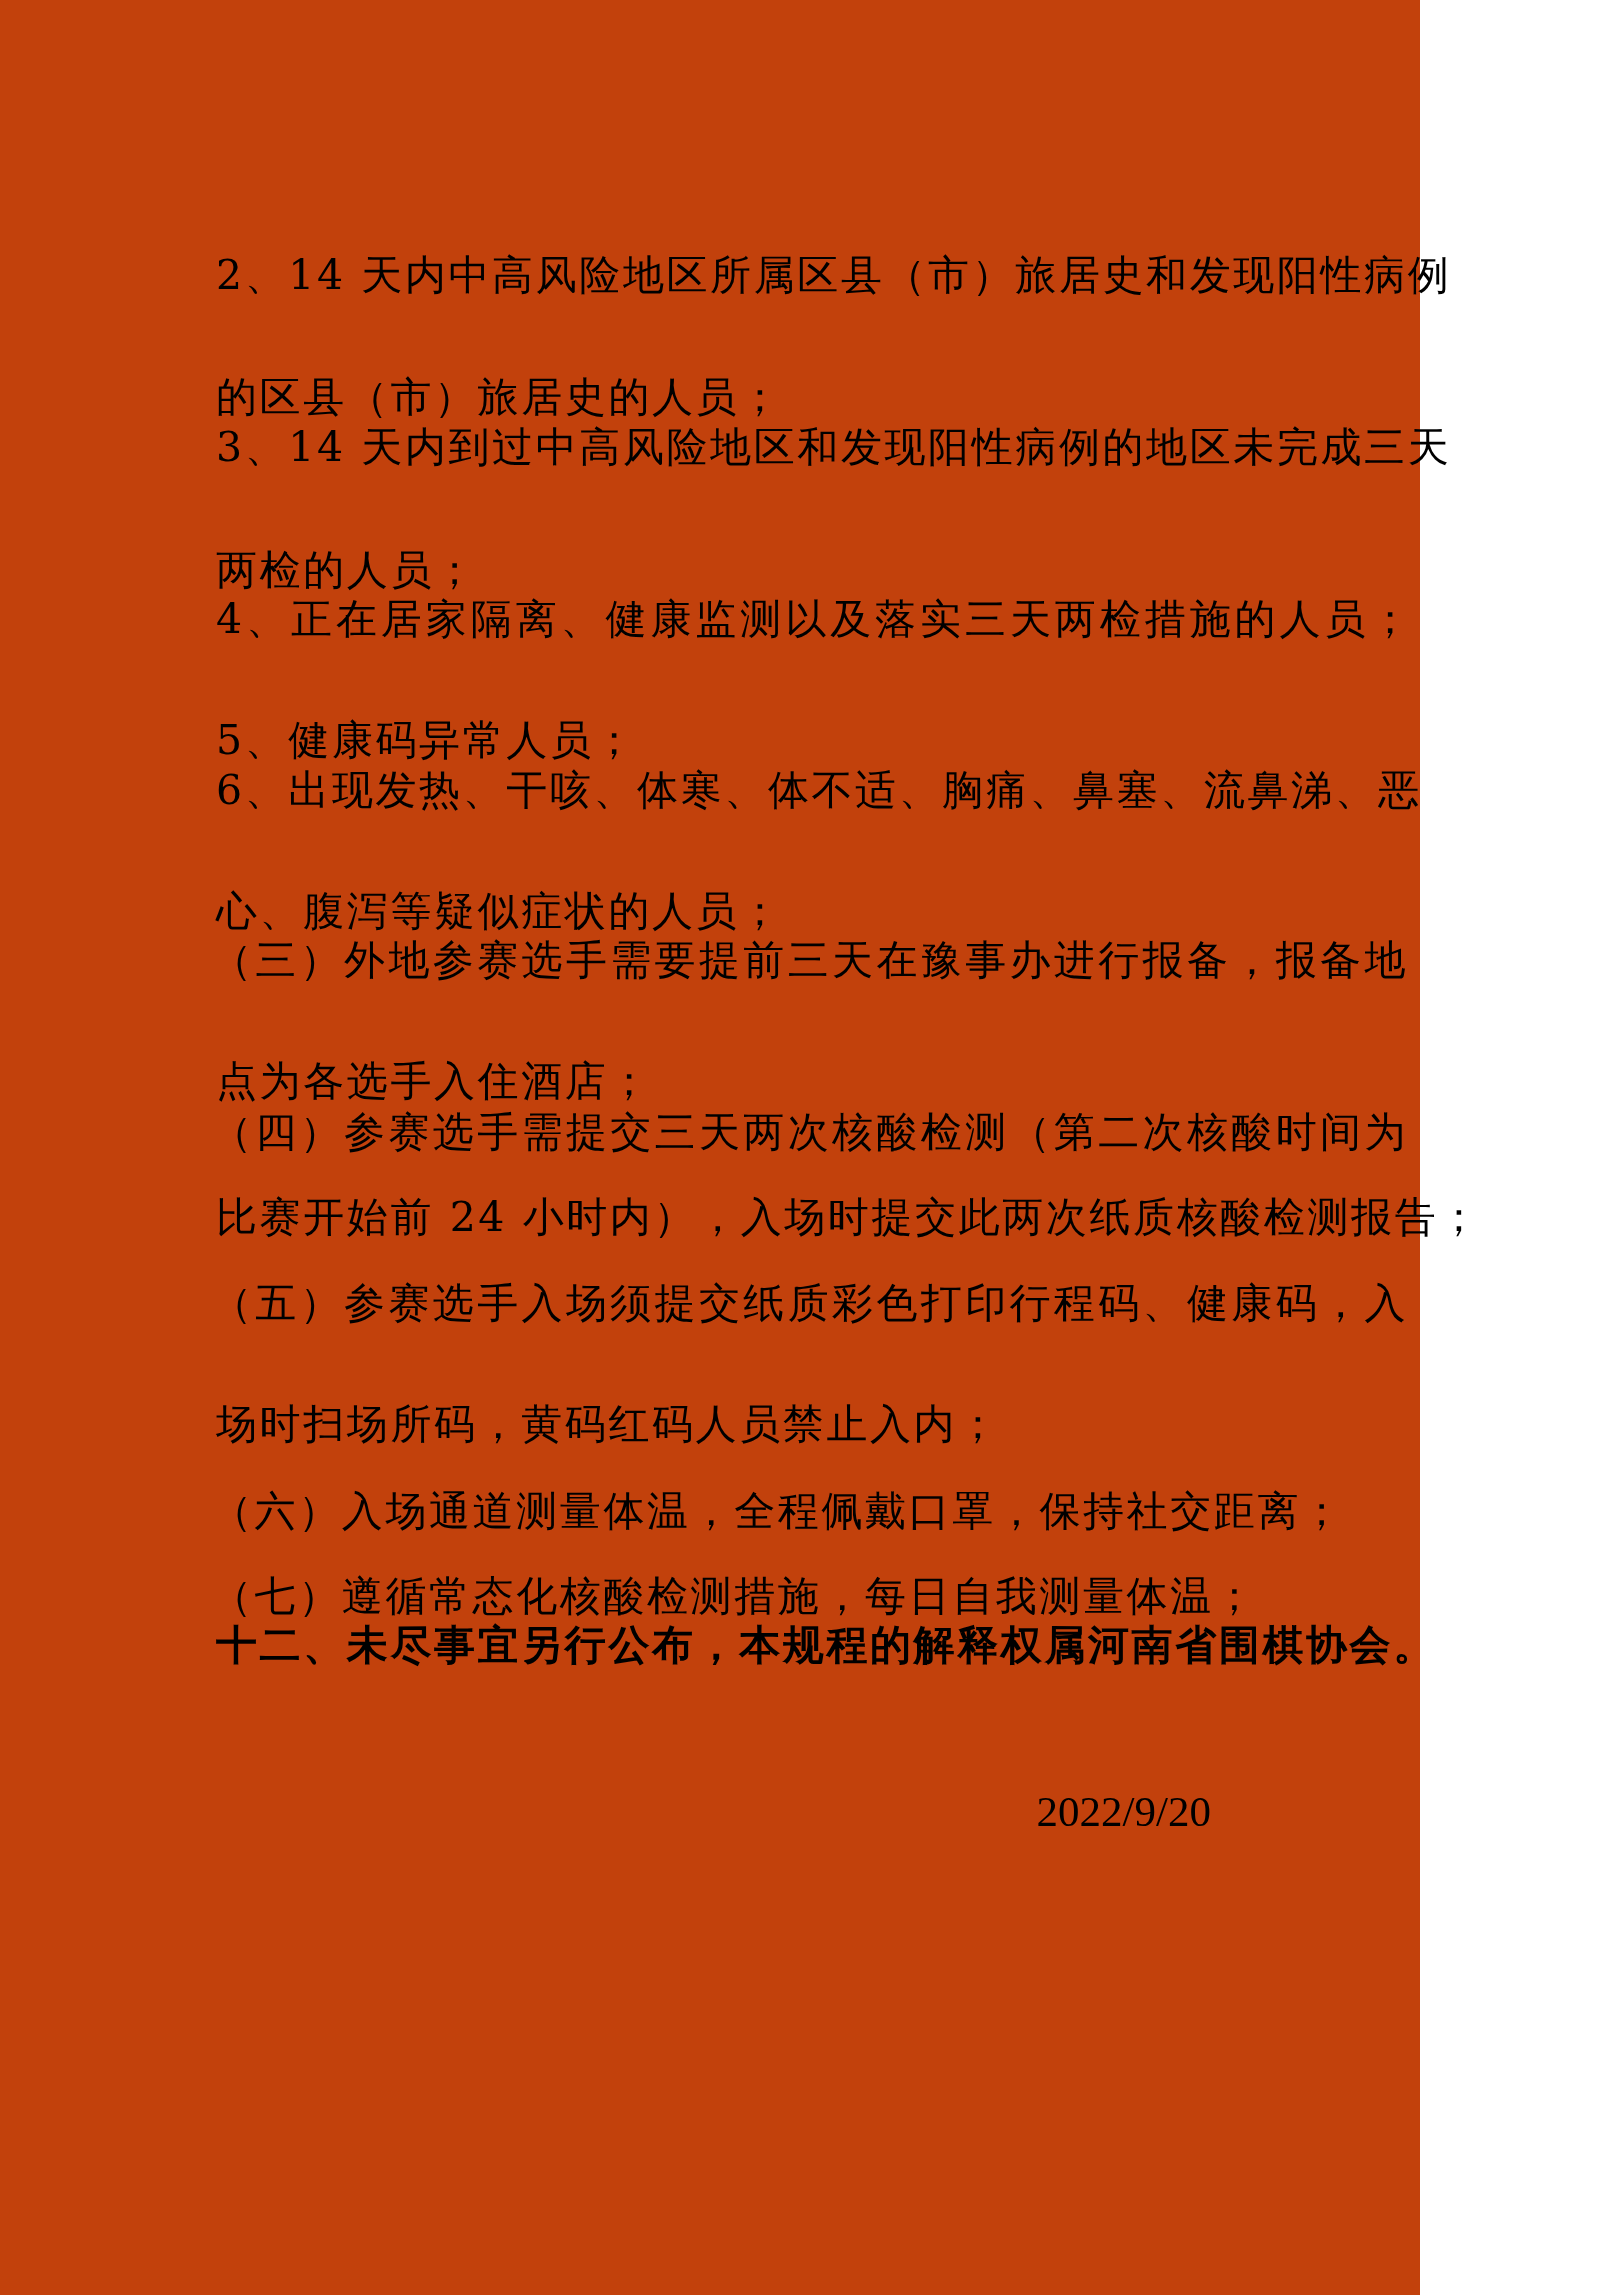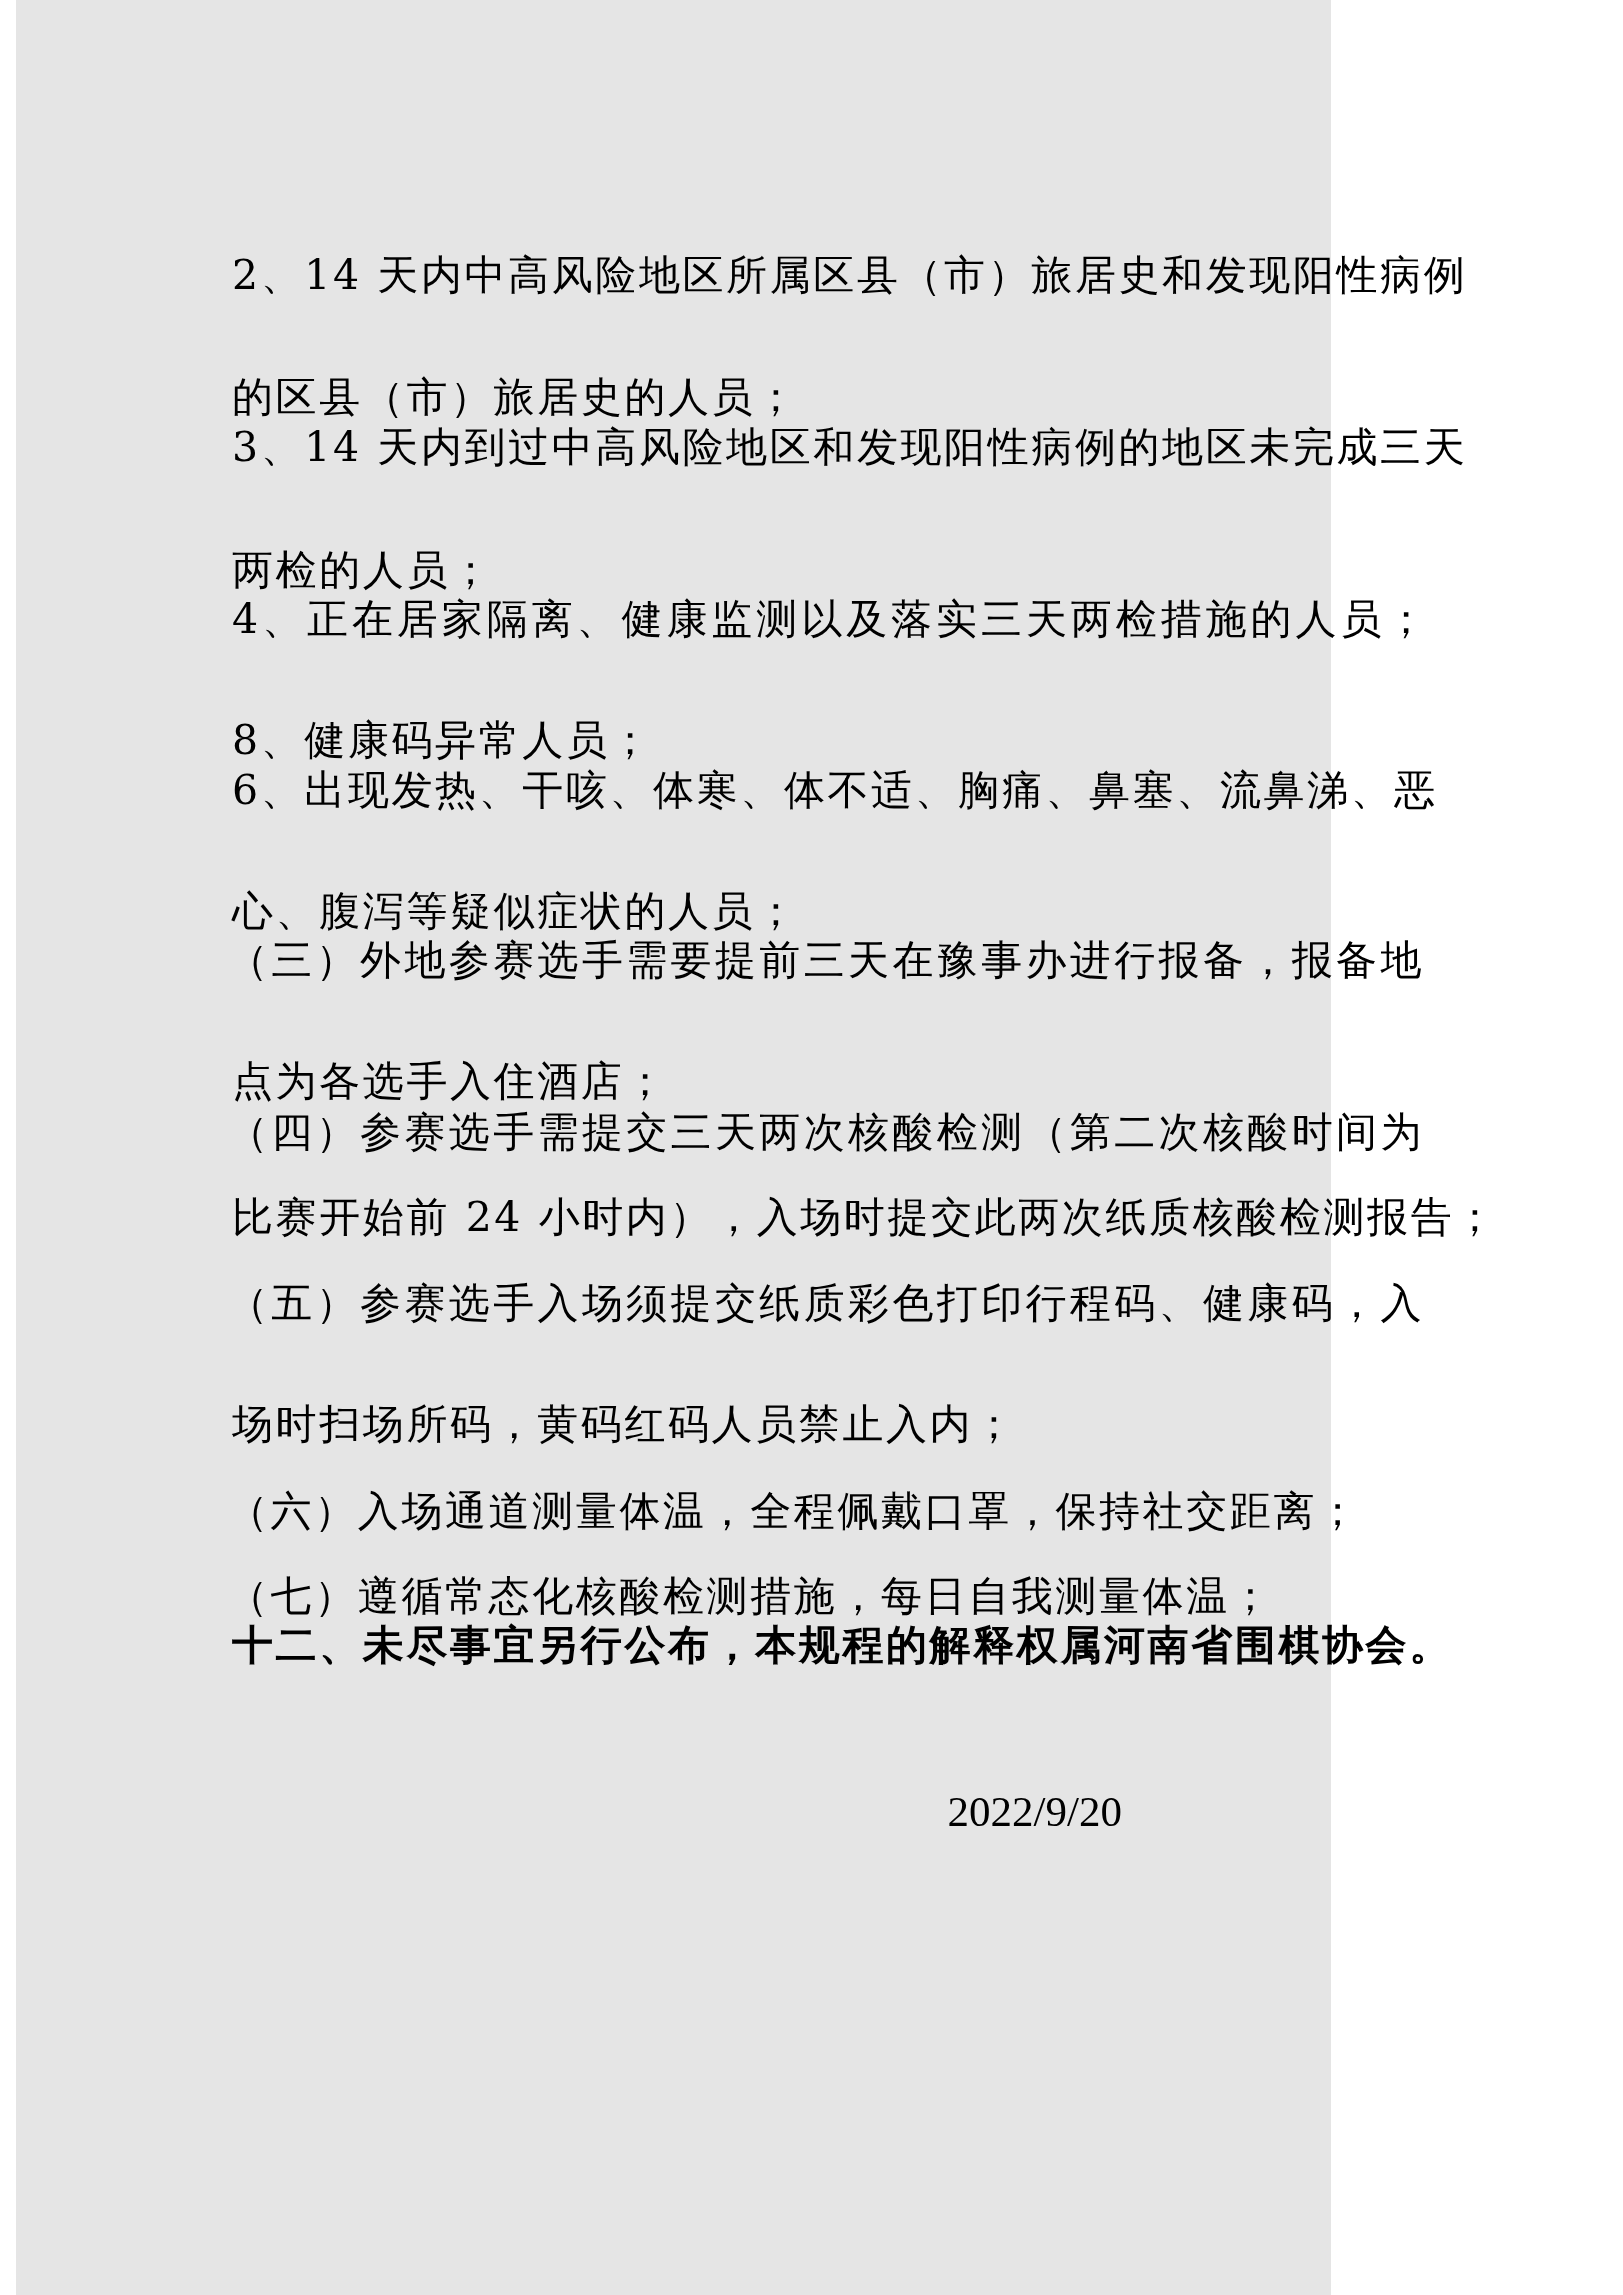--- a/index.html
+++ b/index.html
@@ -1,19 +1,19 @@
 <!DOCTYPE html>
 <html style="font-size:10.5px"><head>
 <meta charset="utf-8">
 <style>
   html, body { margin: 0; padding: 0; background: #ffffff; }
   body { width: 1623px; height: 2295px; position: relative; overflow: hidden; }
   .page {
-    position: absolute; left: 16px; top: 0; width: 1315px; height: 2295px;
-    background: #e5e5e5; color: #000000;
+    position: absolute; left: 0; top: 0; width: 1420px; height: 2295px;
+    background: #c2410c; color: #000000;
     font-family: "DejaVu Serif", "Liberation Serif", serif;
   }
   .line {
     position: absolute; left: 216px; width: 1197px;
     font-size: 41px; line-height: 52px; white-space: nowrap;
     letter-spacing: 2.6px; text-align: justify; text-align-last: justify;
   }
   .line.short { text-align-last: left; margin-top: 36px; }
   .line.indent { left: 211px; }
   .line.bold { font-weight: bold; }
@@ -25,21 +25,21 @@
 </style>
 </head>
 <body>
 
 <div class="page">
   <div class="line" style="top:249px">2、14 天内中高风险地区所属区县（市）旅居史和发现阳性病例</div>
   <div class="line short" style="top:335px">的区县（市）旅居史的人员；</div>
   <div class="line" style="top:421px">3、14 天内到过中高风险地区和发现阳性病例的地区未完成三天</div>
   <div class="line short" style="top:508px">两检的人员；</div>
   <div class="line" style="top:593px">4、正在居家隔离、健康监测以及落实三天两检措施的人员；</div>
-  <div class="line short" style="top:678px">8、健康码异常人员；</div>
+  <div class="line short" style="top:678px">5、健康码异常人员；</div>
   <div class="line" style="top:764px">6、出现发热、干咳、体寒、体不适、胸痛、鼻塞、流鼻涕、恶</div>
   <div class="line short" style="top:849px">心、腹泻等疑似症状的人员；</div>
   <div class="line indent" style="top:934px">（三）外地参赛选手需要提前三天在豫事办进行报备，报备地</div>
   <div class="line short" style="top:1019px">点为各选手入住酒店；</div>
   <div class="line indent" style="top:1106px">（四）参赛选手需提交三天两次核酸检测（第二次核酸时间为</div>
   <div class="line" style="top:1191px">比赛开始前 24 小时内），入场时提交此两次纸质核酸检测报告；</div>
   <div class="line indent" style="top:1277px">（五）参赛选手入场须提交纸质彩色打印行程码、健康码，入</div>
   <div class="line short" style="top:1362px">场时扫场所码，黄码红码人员禁止入内；</div>
   <div class="line indent short" style="top:1449px">（六）入场通道测量体温，全程佩戴口罩，保持社交距离；</div>
   <div class="line indent short" style="top:1534px">（七）遵循常态化核酸检测措施，每日自我测量体温；</div>

